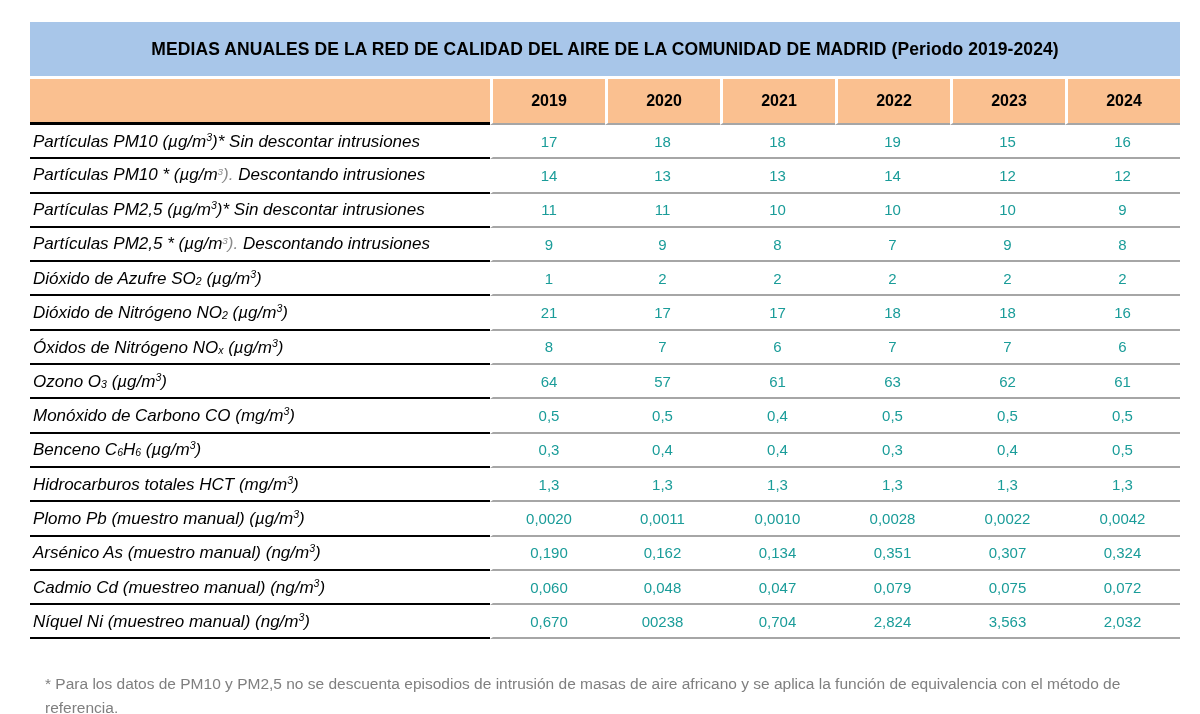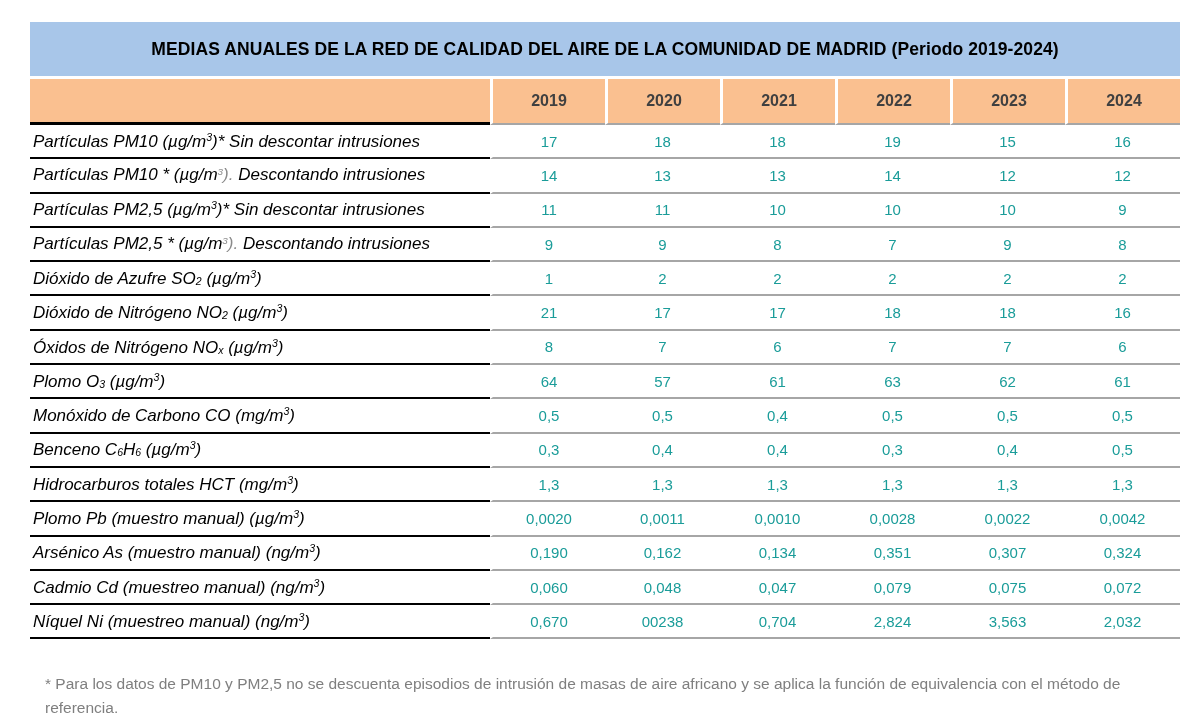--- a/index.html
+++ b/index.html
@@ -10,21 +10,21 @@
   th,td{box-sizing:border-box;padding:0;margin:0;}
 
   .title-cell{
     height:57px;background:#A8C6E9;border-bottom:3px solid #ffffff;
     text-align:center;vertical-align:middle;font-weight:bold;font-size:17.5px;color:#000;
     letter-spacing:.1px;
   }
   .hdr-label{background:#FAC090;border-bottom:3px solid #000;height:31px;}
   .hdr-year{
     background:#FAC090;border-left:3px solid #ffffff;border-bottom:2px solid #A6A6A6;
-    font-weight:bold;font-size:16px;color:#404040;text-align:center;vertical-align:middle;height:46px;
+    font-weight:bold;font-size:16px;color:#000000;text-align:center;vertical-align:middle;height:46px;
   }
   td.lbl{
     border-bottom:2px solid #000;font-size:17px;color:#000;text-align:left;
     padding-left:3px;vertical-align:middle;white-space:nowrap;height:34.3px;font-style:italic;
   }
   td.val{
     border-bottom:2px solid #A6A6A6;color:#1A9C99;text-align:center;vertical-align:middle;
     font-size:15px;
   }
   td.val.first{border-left:3px solid #ffffff;}
@@ -127,21 +127,21 @@
         <tr>
           <td class="lbl"><span>Óxidos de Nitrógeno NO</span><span class="sub">x</span><span> (µg/m</span><span class="sup">3</span><span>)</span></td>
           <td class="val first">8</td>
           <td class="val">7</td>
           <td class="val">6</td>
           <td class="val">7</td>
           <td class="val">7</td>
           <td class="val">6</td>
         </tr>
         <tr>
-          <td class="lbl"><span>Plomo O</span><span class="sub">3</span><span> (µg/m</span><span class="sup">3</span><span>)</span></td>
+          <td class="lbl"><span>Ozono O</span><span class="sub">3</span><span> (µg/m</span><span class="sup">3</span><span>)</span></td>
           <td class="val first">64</td>
           <td class="val">57</td>
           <td class="val">61</td>
           <td class="val">63</td>
           <td class="val">62</td>
           <td class="val">61</td>
         </tr>
         <tr>
           <td class="lbl"><span>Monóxido de Carbono CO (mg/m</span><span class="sup">3</span><span>)</span></td>
           <td class="val first">0,5</td>

